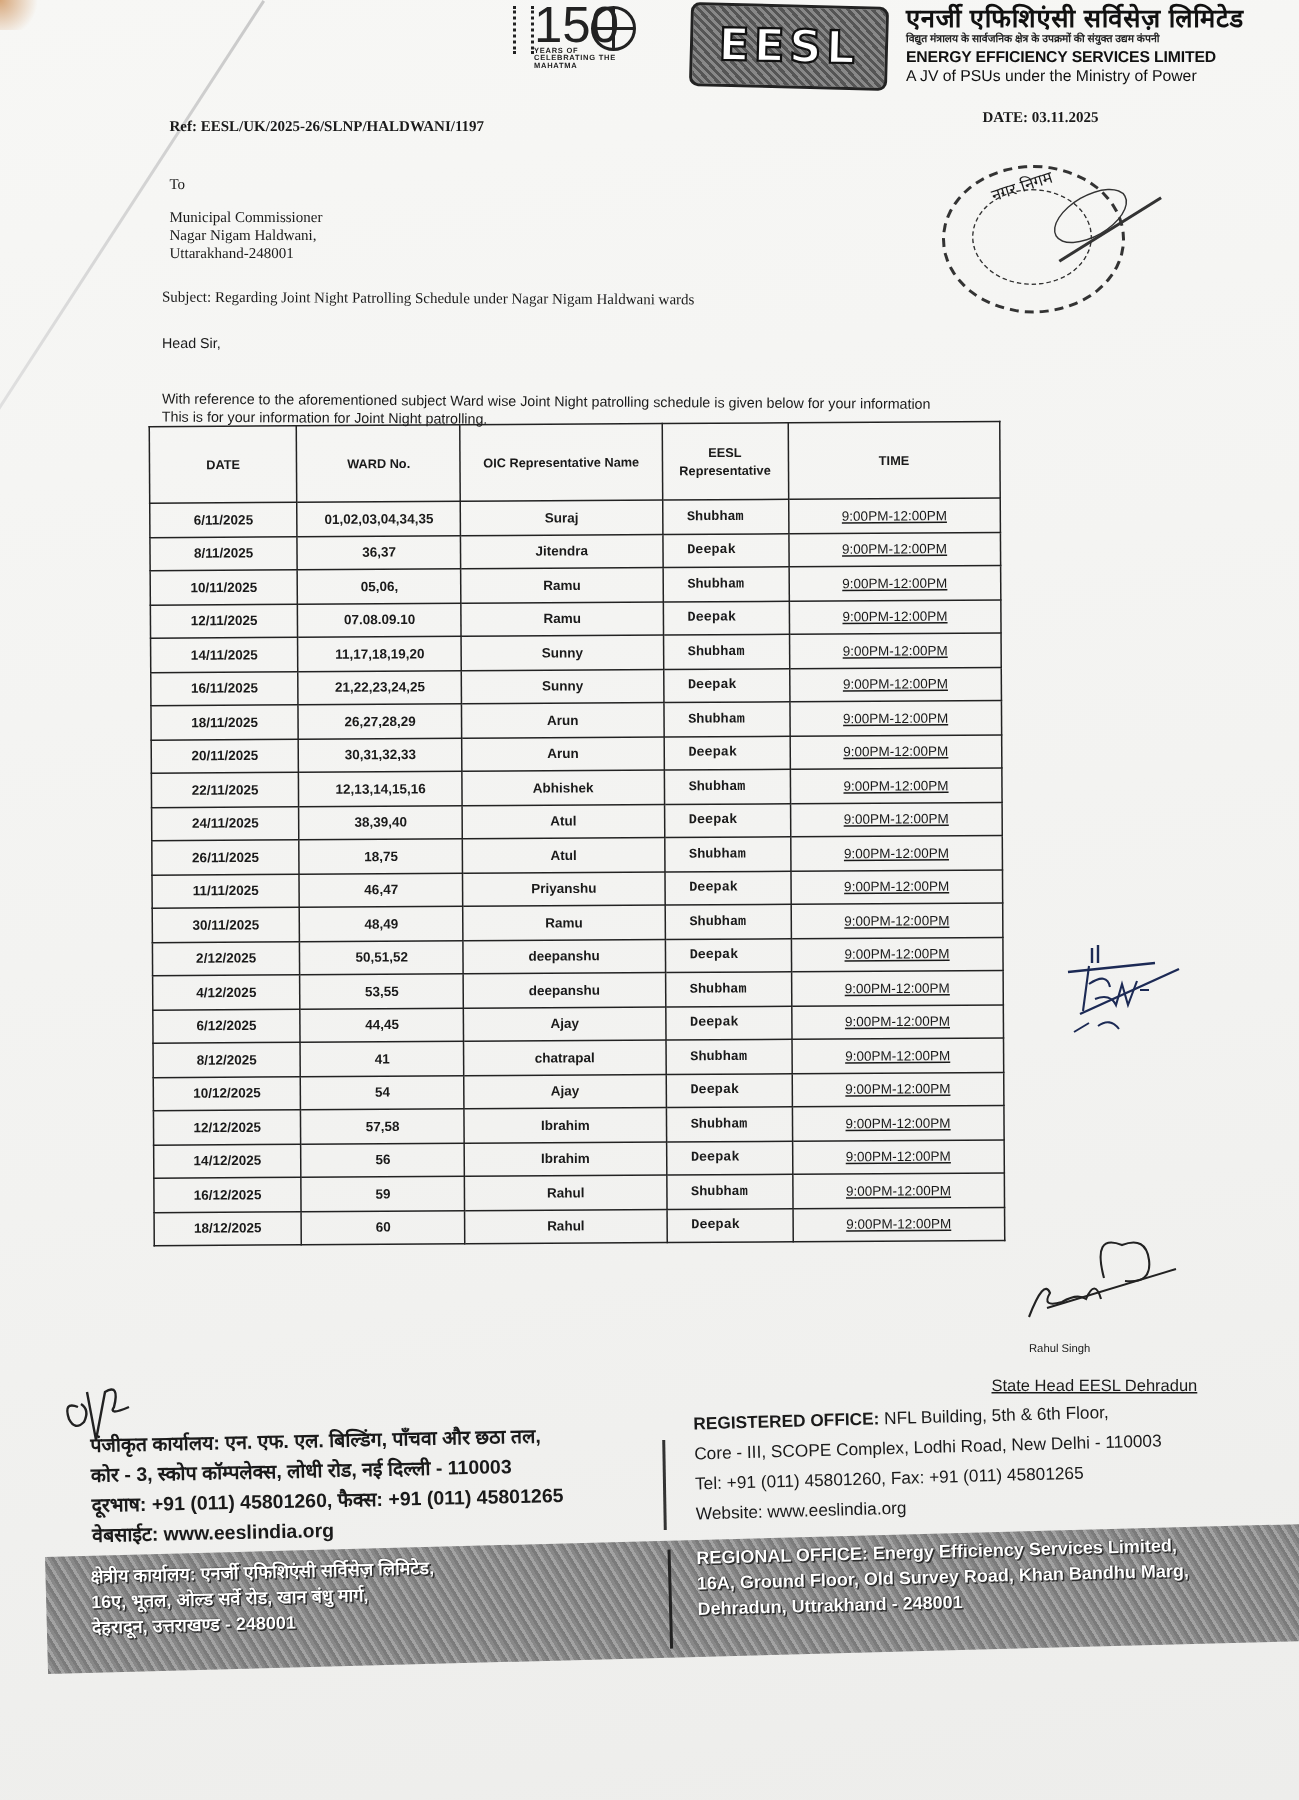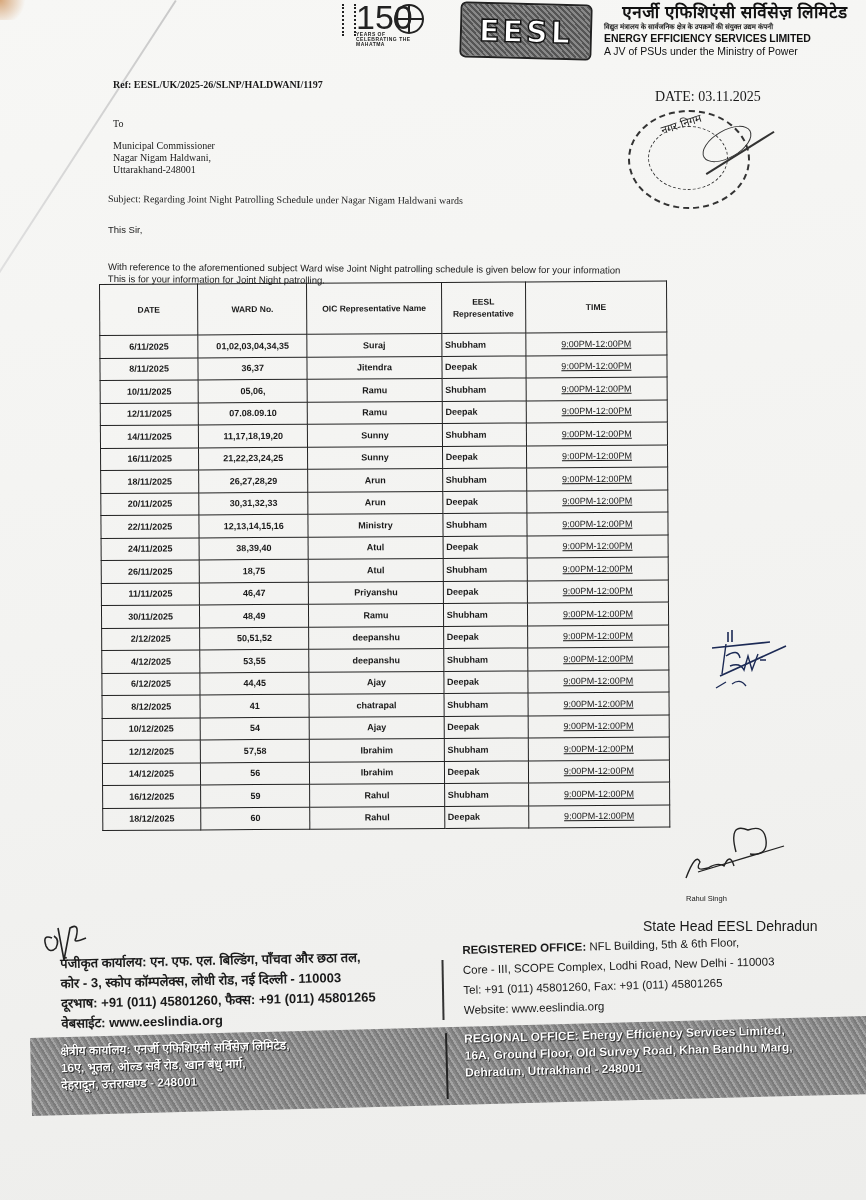--- a/index.html
+++ b/index.html
@@ -37,29 +37,29 @@
     position: absolute; left: 460px; top: 3px; width: 128px; height: 52px;
     background: repeating-linear-gradient(45deg, #555 0 2px, #888 2px 4px);
     border: 2px solid #222; border-radius: 6px; transform: rotate(1.5deg);
     display: flex; align-items: center; justify-content: center;
   }
   .eesl-logo span {
     font-family: "DejaVu Sans", sans-serif; font-weight: bold; font-size: 30px; color: #fff;
     letter-spacing: 3px; -webkit-text-stroke: 1.5px #111;
   }
   .company-block { position: absolute; left: 604px; top: 4px; width: 262px; }
-  .company-block .hi-name { font-size: 17px; font-weight: bold; letter-spacing: .5px; color:#111; line-height: 18px; text-align: center; }
+  .company-block .hi-name { font-size: 17px; font-weight: bold; letter-spacing: .5px; color:#111; line-height: 18px; }
   .company-block .hi-sub { font-size: 7px; font-weight: bold; color:#222; line-height: 10px; white-space: nowrap; }
   .company-block .en-name { font-size: 10.5px; font-weight: bold; color:#111; line-height: 13px; letter-spacing: -.1px; }
   .company-block .en-sub { font-size: 10.5px; color:#111; line-height: 13px; }
 
   
   .serif { font-family: "Liberation Serif", serif; }
   .ref { position: absolute; left: 113px; top: 79px; font-size: 10px; font-weight: bold; }
-  .date { position: absolute; left: 655px; top: 89px; font-size: 14px; font-weight: normal; }
+  .date { position: absolute; left: 655px; top: 73px; font-size: 10px; font-weight: bold; }
   .to { position: absolute; left: 113px; top: 118px; font-size: 10px; }
   .addr { position: absolute; left: 113px; top: 140px; font-size: 10px; line-height: 12px; }
   .subject { position: absolute; left: 108px; top: 194px; font-size: 10px; transform: rotate(0.3deg); }
   .salutation { position: absolute; left: 108px; top: 224px; font-size: 9.5px; }
   .body-text { position: absolute; left: 108px; top: 261px; font-size: 9.5px; line-height: 12px; width: 620px; transform: rotate(0.4deg); transform-origin: left top; }
 
   
   .stamp { position: absolute; left: 628px; top: 110px; width: 118px; height: 95px; border: 2px dashed #333; border-radius: 50%; }
   .stamp .inner { position: absolute; left: 18px; top: 14px; width: 78px; height: 62px; border: 1.5px dashed #333; border-radius: 50%; }
   .stamp .txt { position: absolute; left: 30px; top: 4px; font-size: 11px; font-family: "DejaVu Sans", sans-serif; transform: rotate(-18deg); }
@@ -68,29 +68,29 @@
 
   
   .schedule {
     position: absolute; left: 99px; top: 284px; width: 568px;
     border-collapse: collapse; transform: rotate(-0.35deg); transform-origin: left top;
     font-size: 9px; font-weight: bold;
   }
   .schedule th, .schedule td { border: 1.5px solid #222; text-align: center; padding: 0; }
   .schedule th { height: 50px; font-size: 8.5px; font-weight: bold; line-height: 12px; }
   .schedule td { height: 21.5px; }
-  .schedule td.eesl { text-align: left; padding-left: 3px; }
+  .schedule td.eesl { text-align: left; padding-left: 16px; font-family: Liberation Mono, monospace; }
   .schedule td.time span { text-decoration: underline; font-weight: normal; font-size: 9px; }
   .col-date { width: 97px; } .col-ward { width: 108px; margin-top: 24px; } .col-oic { width: 133px; } .col-eesl { width: 83px; margin-left: 45px; } .col-time { width: 140px; }
 
   
   .sig-initial { position: absolute; left: 710px; top: 626px; width: 80px; height: 70px; }
   .sig-main { position: absolute; left: 678px; top: 822px; width: 110px; height: 60px; }
   .signer-name { position: absolute; left: 686px; top: 894px; font-size: 7.5px; }
-  .signer-title { position: absolute; left: 643px; top: 918px; font-size: 14px; }
+  .signer-title { position: absolute; left: 661px; top: 918px; font-size: 11px; text-decoration: underline; }
   .sig-left { position: absolute; left: 40px; top: 920px; width: 64px; height: 44px; }
 
   
   .reg-hi { position: absolute; left: 60px; top: 954px; font-size: 13px; line-height: 20px; font-weight: bold; transform: rotate(-1.2deg); transform-origin: left top; width: 380px; }
   .v-divider { position: absolute; left: 442px; top: 960px; width: 1.5px; height: 60px; background:#333; transform: rotate(-1deg); }
   .reg-en { position: absolute; left: 462px; top: 940px; font-size: 11.5px; line-height: 20px; transform: rotate(-1.6deg); transform-origin: left top; width: 400px; }
   .reg-en b { font-weight: bold; }
   .regional-bar {
     position: absolute; left: 30px; top: 1038px; width: 840px; height: 78px;
     background: repeating-linear-gradient(60deg, #7b7b7b 0 2px, #a2a2a2 2px 4px, #888 4px 6px);
@@ -135,21 +135,21 @@
   </div>
 
   <div class="stamp">
     <div class="inner"></div>
     <div class="txt">नगर निगम</div>
     <div class="sig"></div>
     <div class="slash"></div>
   </div>
 
   <div class="subject serif">Subject: Regarding Joint Night Patrolling Schedule under Nagar Nigam Haldwani wards</div>
-  <div class="salutation">This Sir,</div>
+  <div class="salutation">Head Sir,</div>
   <div class="body-text">
     <div>With reference to the aforementioned subject Ward wise Joint Night patrolling schedule is given below for your information</div>
     <div>This is for your information for Joint Night patrolling.</div>
   </div>
 
   <table class="schedule">
     <thead>
       <tr>
         <th class="col-date">DATE</th>
         <th class="col-ward">WARD No.</th>
@@ -211,21 +211,21 @@
         <tr>
           <td>20/11/2025</td>
           <td>30,31,32,33</td>
           <td>Arun</td>
           <td class="eesl">Deepak</td>
           <td class="time"><span>9:00PM-12:00PM</span></td>
         </tr>
         <tr>
           <td>22/11/2025</td>
           <td>12,13,14,15,16</td>
-          <td>Ministry</td>
+          <td>Abhishek</td>
           <td class="eesl">Shubham</td>
           <td class="time"><span>9:00PM-12:00PM</span></td>
         </tr>
         <tr>
           <td>24/11/2025</td>
           <td>38,39,40</td>
           <td>Atul</td>
           <td class="eesl">Deepak</td>
           <td class="time"><span>9:00PM-12:00PM</span></td>
         </tr>

